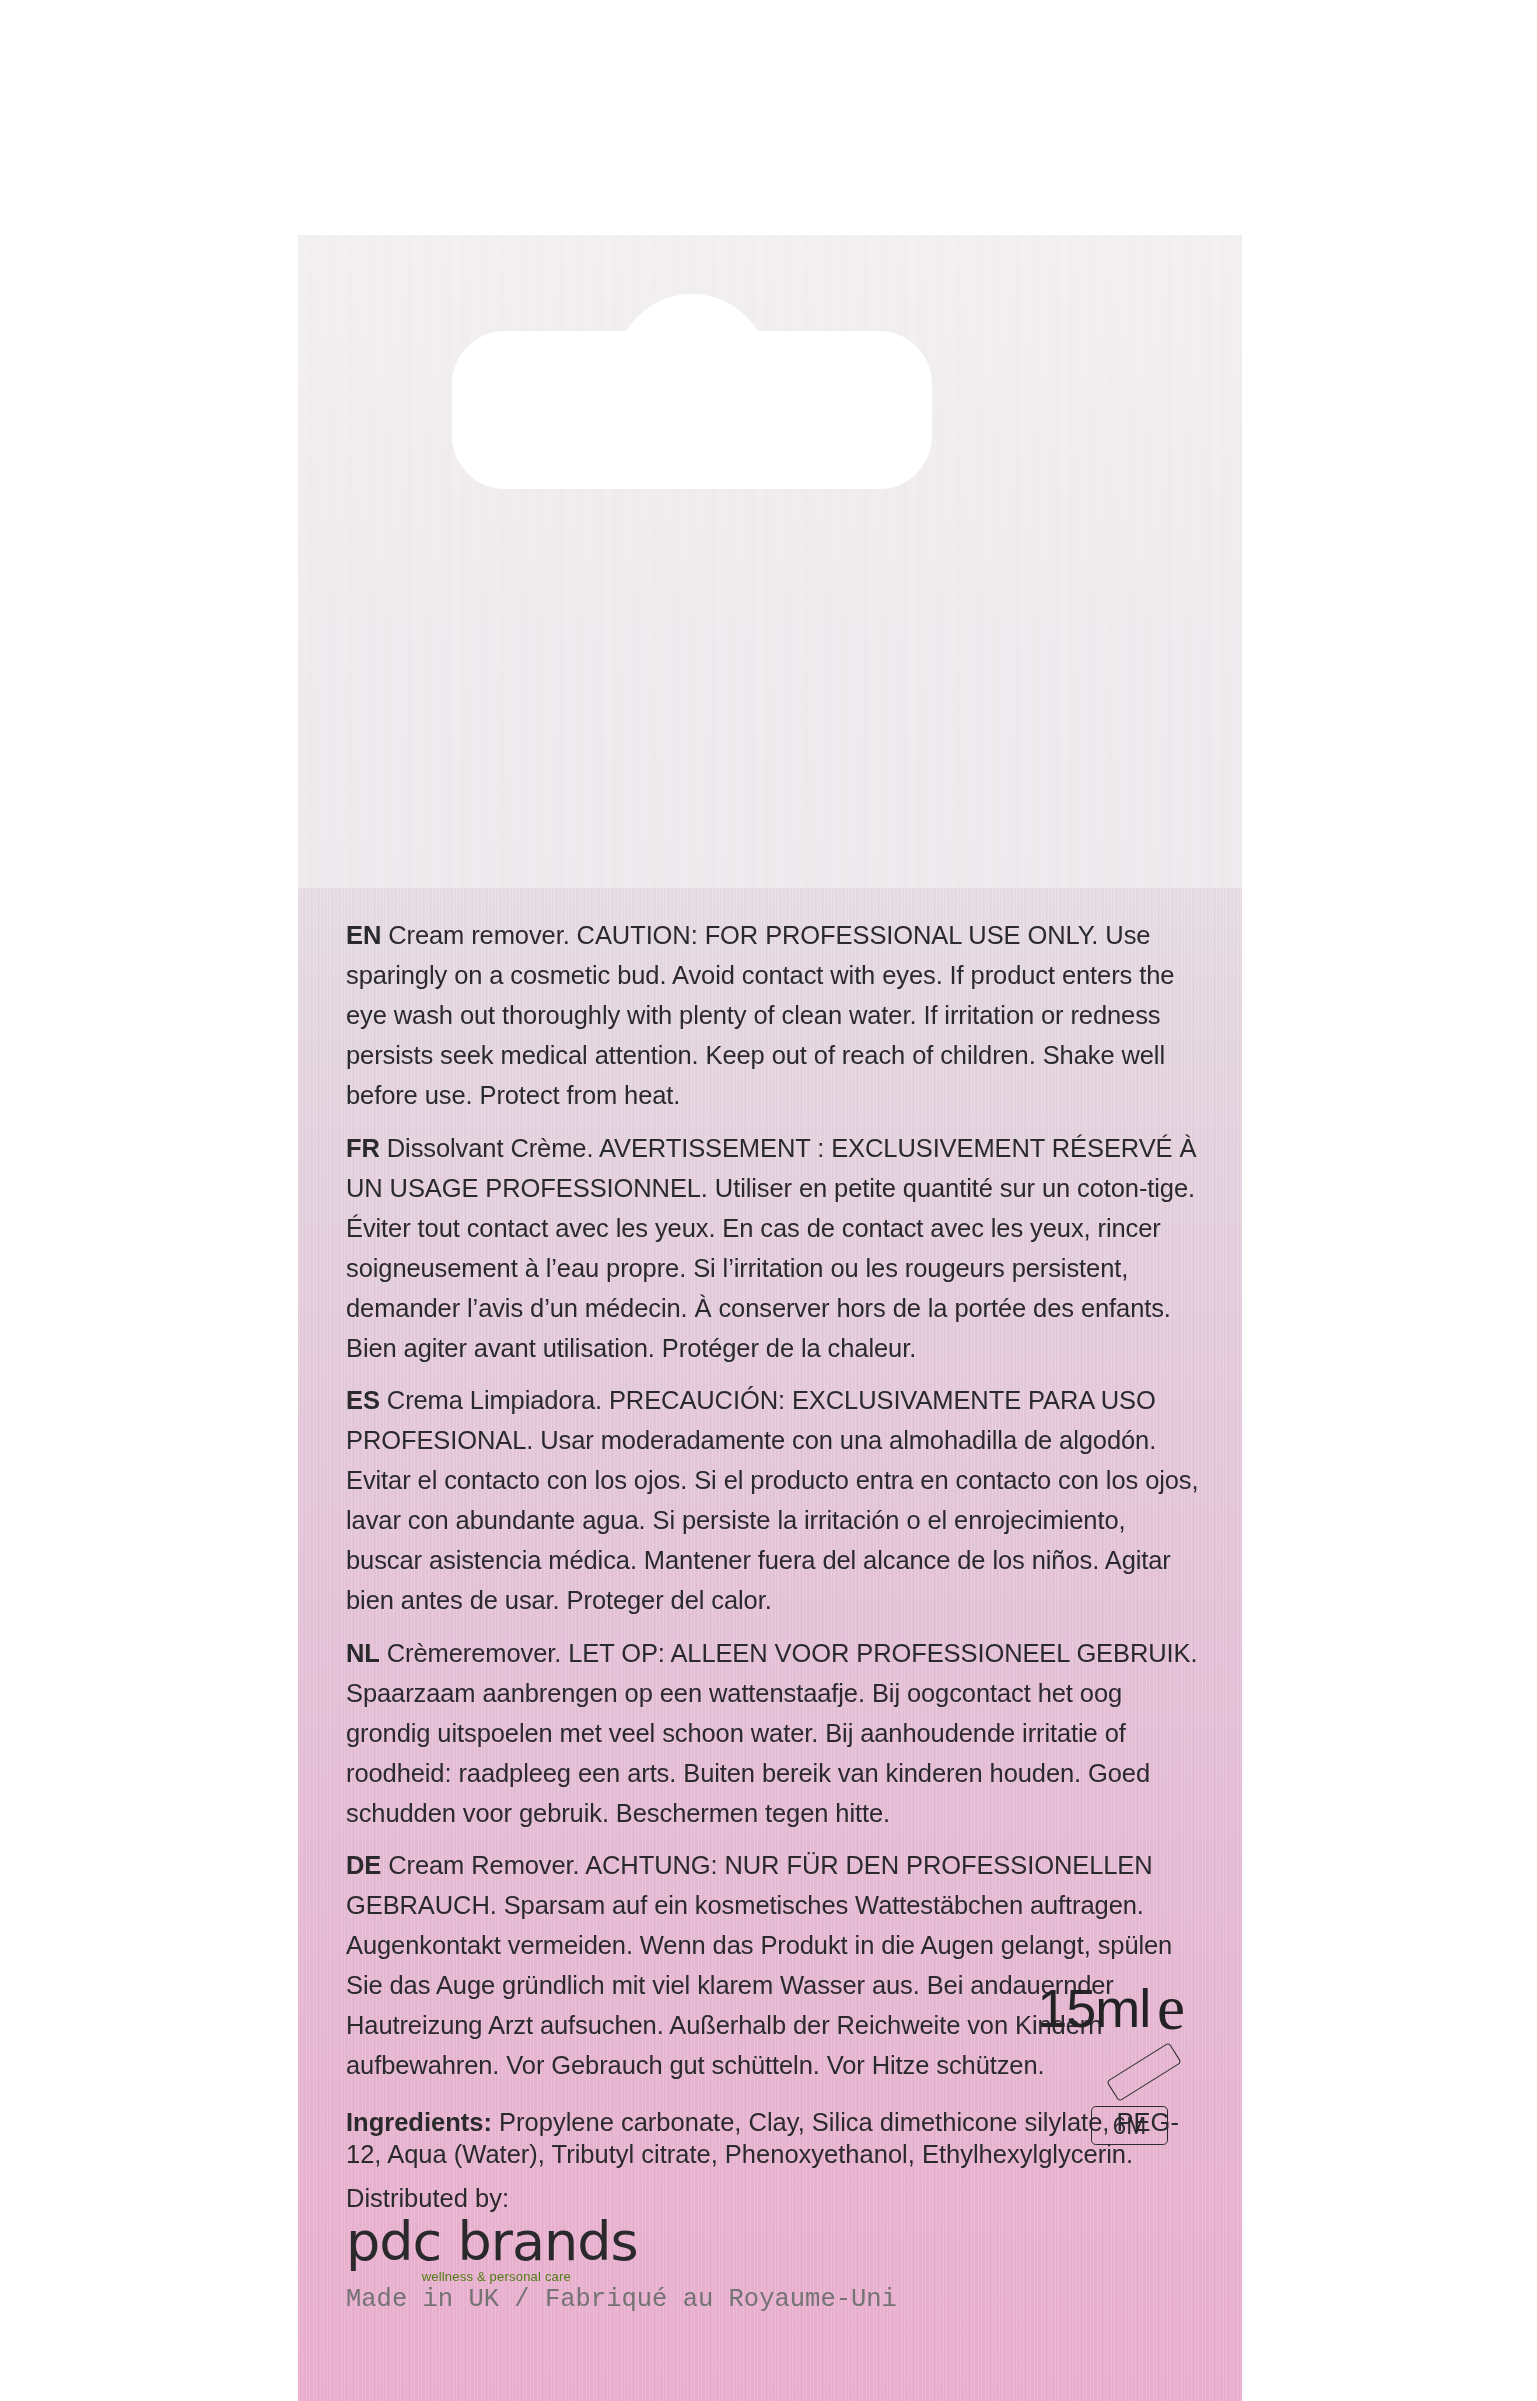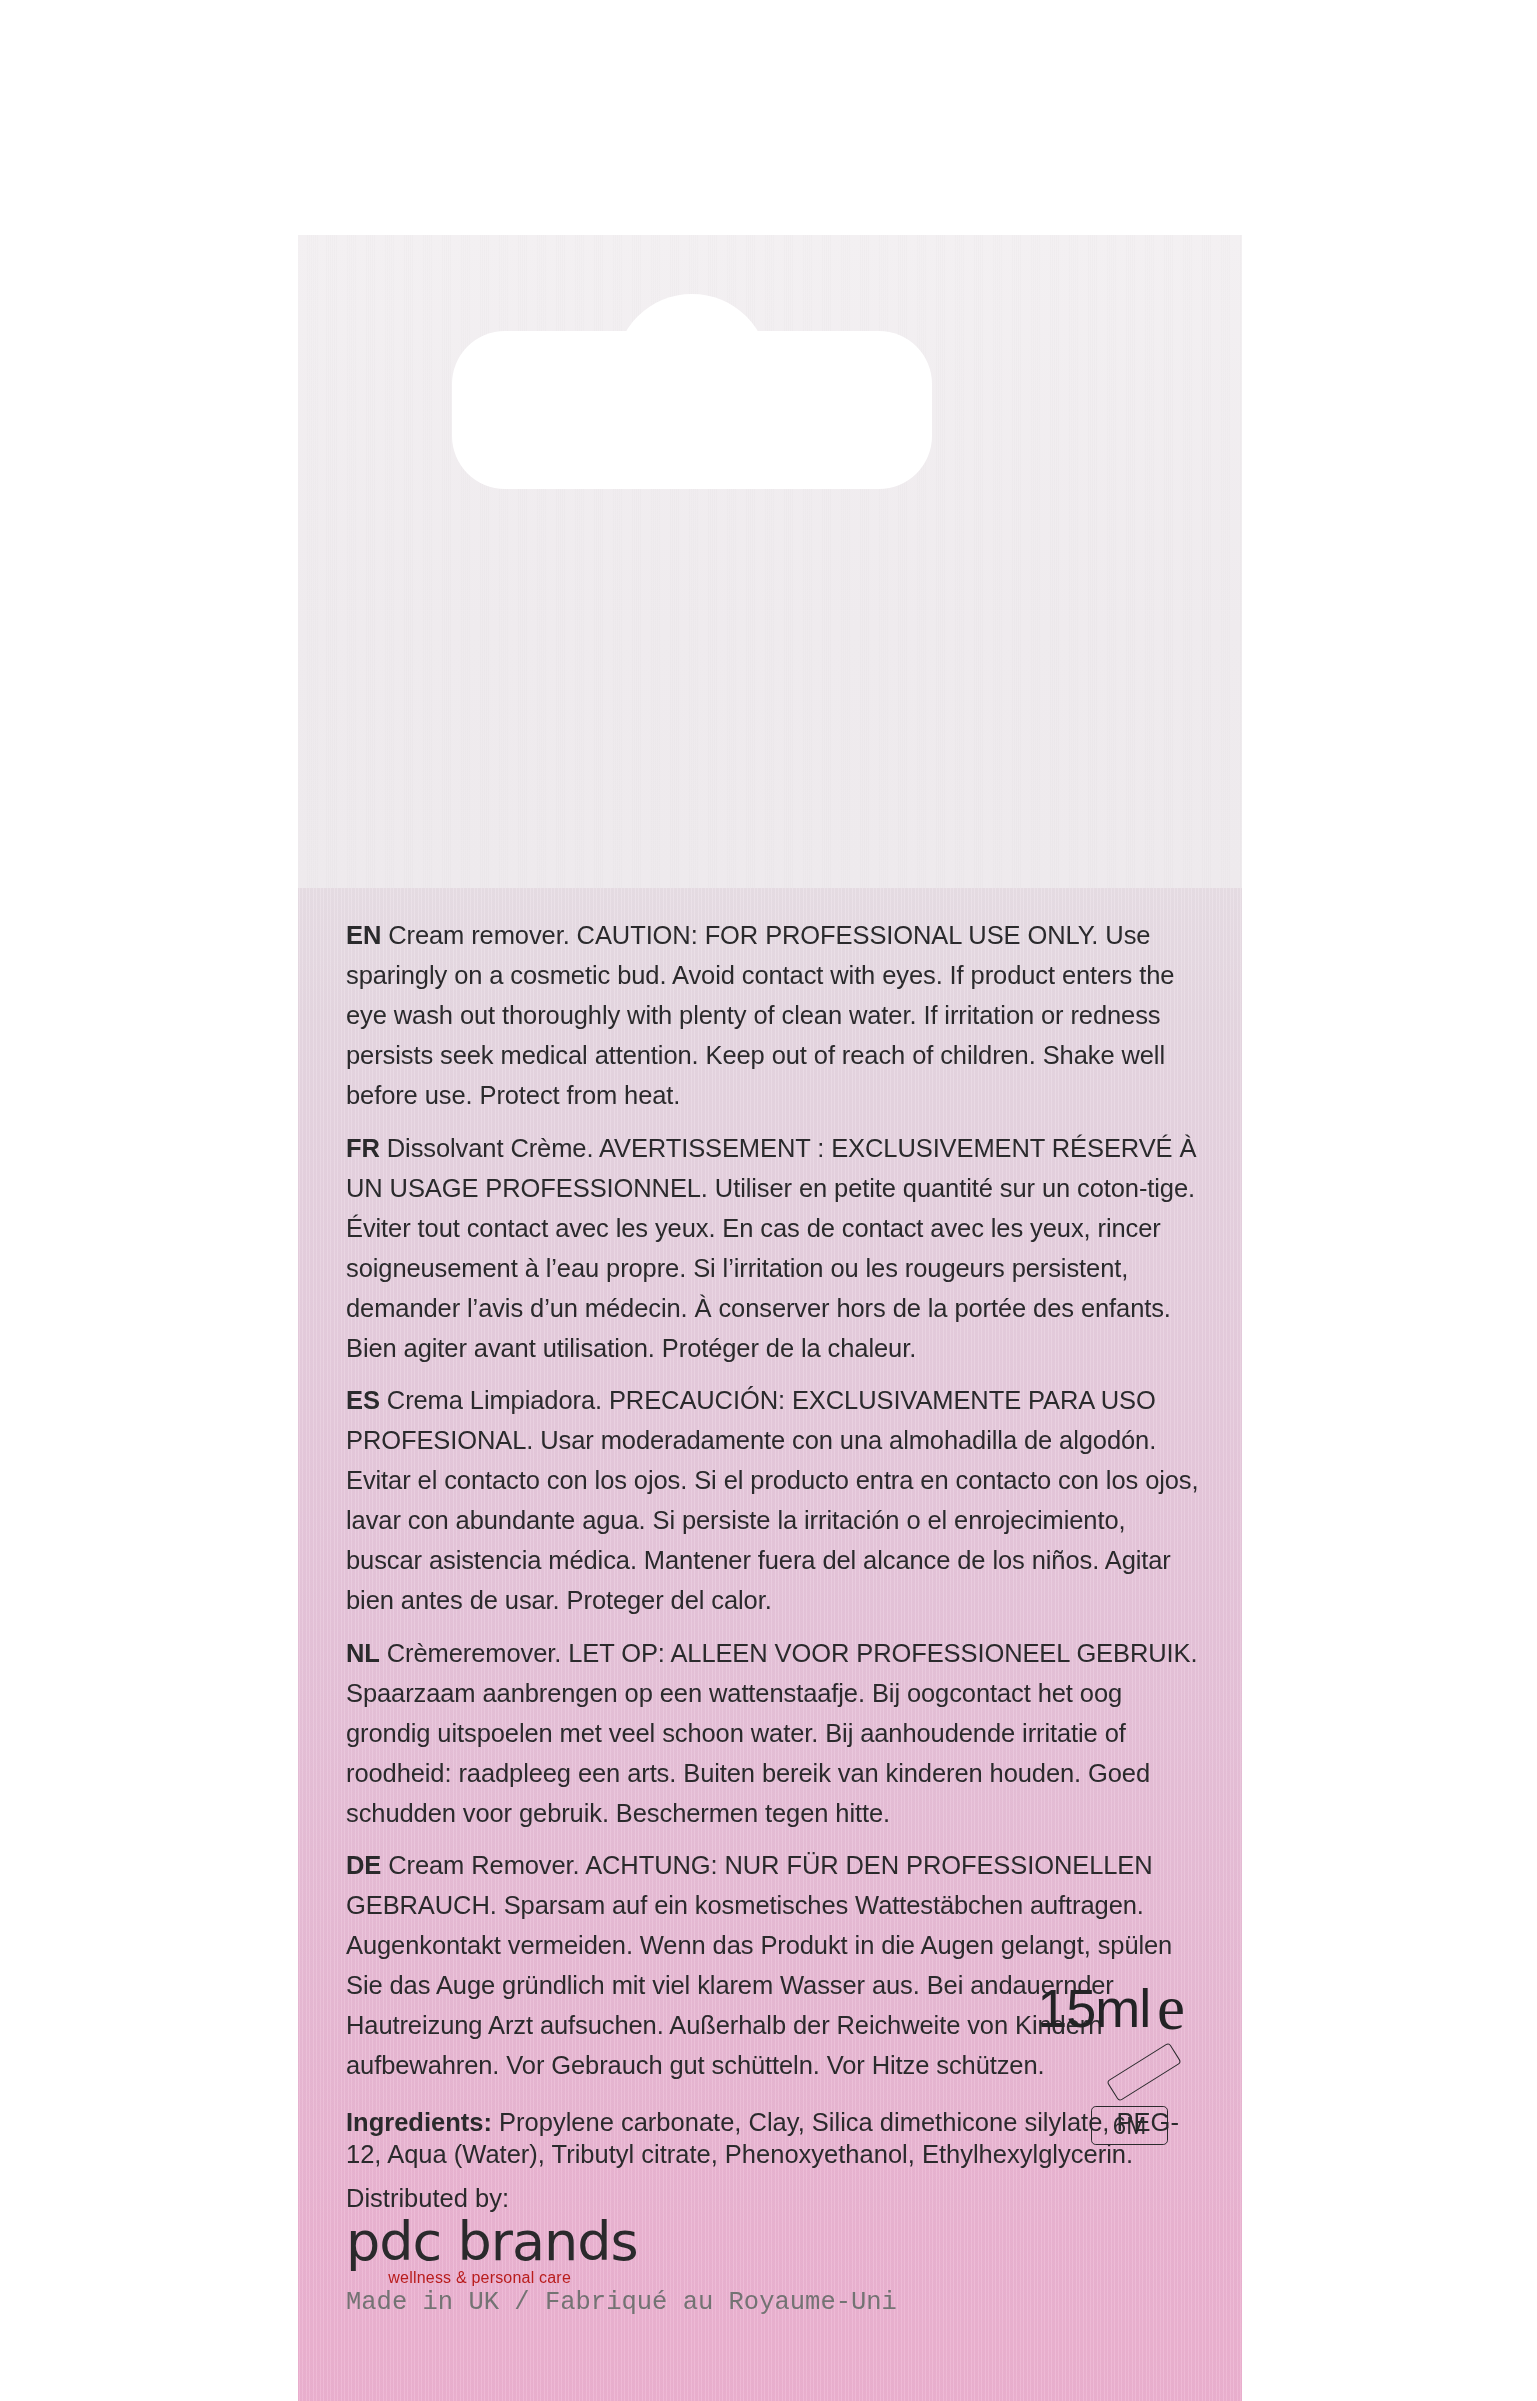--- a/index.html
+++ b/index.html
@@ -145,23 +145,23 @@
   }
   #brand-name {
     font-family: "DejaVu Sans", sans-serif;
     font-size: 54px;
     line-height: 50px;
     letter-spacing: -1px;
     color: #2a2a2c;
     font-weight: 500;
   }
   #brand-tagline {
-    font-size: 16px;
+    font-size: 13px;
     letter-spacing: 0.2px;
-    color: #b91c1c;
+    color: #4d7c0f;
     text-align: right;
     width: 207px;
     margin-top: 1.9px;
     margin-left: 18px;
   }
 
   #address-block {
     margin-top: 4.8px;
   }
   #address-block p {

